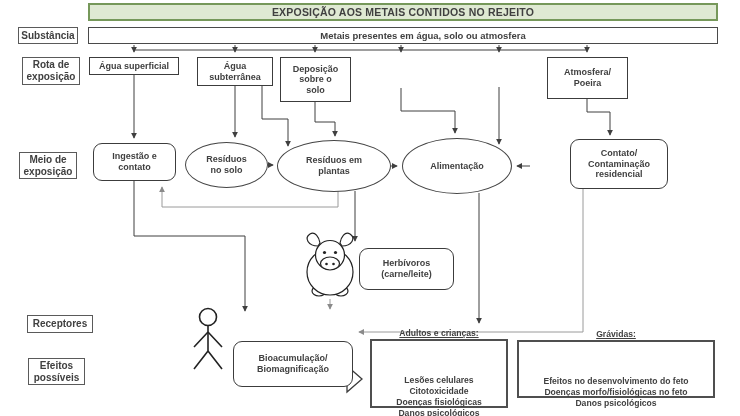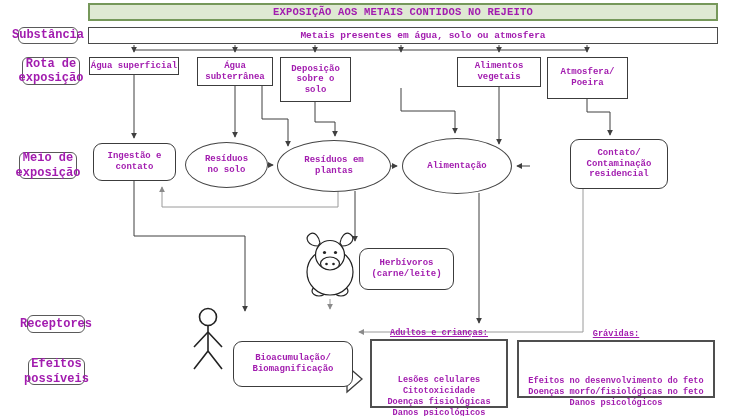--- a/index.html
+++ b/index.html
@@ -5,36 +5,36 @@
   :root{
     --title-fill:#dfe9d3;
     --title-border:#76985a;
     --line-dark:#3f3f3f;
     --line-gray:#9a9a9a;
     --box-border:#3c3c3c;
   }
   html,body{margin:0;padding:0;background:#ffffff;}
   .canvas{
     position:relative;width:740px;height:416px;background:#fff;overflow:hidden;
-    font-family:Liberation Mono, monospace;
-    color:#a21caf;
+    font-family:Liberation Sans, sans-serif;
+    color:#404040;
   }
   .abs{position:absolute;box-sizing:border-box;}
   .connector-layer{position:absolute;left:0;top:0;}
   .box{
     display:flex;align-items:center;justify-content:center;text-align:center;
     background:#fff;border:1px solid var(--box-border);
     font-weight:bold;line-height:1.18;white-space:pre-line;
   }
   .title-box{
     background:var(--title-fill);border:2px solid var(--title-border);
     font-size:10.5px;letter-spacing:.2px;
   }
   .bar{font-size:9.5px;border-color:#4a4a4a;}
-  .stage{font-size:12px;border-color:#5a5a5a;border-radius:6px;}
+  .stage{font-size:10px;border-color:#5a5a5a;}
   .route{font-size:9px;}
   .ellipse{border-radius:50%;font-size:9px;border-color:#454545;}
   .rounded{border-radius:9px;border-width:1.5px;font-size:9px;}
   .effects{
     border:2px solid #4f4f4f;font-weight:bold;text-align:center;
     display:flex;flex-direction:column;align-items:center;justify-content:center;
     font-size:8.6px;line-height:1.3;background:#fff;gap:36px;
   }
   .effects .hdr{text-decoration:underline;}
   .effects .items{white-space:pre-line;}
@@ -114,32 +114,30 @@
   </svg>
 
   <div class="abs box title-box" style="left:88px;top:3px;width:630px;height:18px;">EXPOSIÇÃO AOS METAIS CONTIDOS NO REJEITO</div>
   <div class="abs box bar" style="left:88px;top:27px;width:630px;height:17px;padding-left:40px;">Metais presentes em água, solo ou atmosfera</div>
 
   <div class="abs box stage" style="left:18px;top:27px;width:60px;height:17px;">Substância</div>
   <div class="abs box stage" style="left:22px;top:57px;width:58px;height:28px;">Rota de
 exposição</div>
   <div class="abs box stage" style="left:19px;top:152px;width:58px;height:27px;">Meio de
 exposição</div>
-  <div class="abs box stage" style="left:27px;top:315px;width:58px;height:18px;">Receptores</div>
+  <div class="abs box stage" style="left:27px;top:315px;width:66px;height:18px;">Receptores</div>
   <div class="abs box stage" style="left:28px;top:358px;width:57px;height:27px;">Efeitos
 possíveis</div>
 
   <div class="abs box route" style="left:197px;top:57px;width:76px;height:29px;">Água
 subterrânea</div>
   <div class="abs box route" style="left:89px;top:57px;width:90px;height:18px;">Água superficial</div>
   <div class="abs box route" style="left:280px;top:57px;width:71px;height:45px;">Deposição
 sobre o
 solo</div>
-  <div class="abs box route" style="left:457px;top:57px;width:84px;height:30px;">Alimentos
-vegetais</div>
   <div class="abs box route" style="left:547px;top:57px;width:81px;height:42px;">Atmosfera/
 Poeira</div>
 
   <div class="abs box rounded" style="left:93px;top:143px;width:83px;height:38px;">Ingestão e
 contato</div>
   <div class="abs box ellipse" style="left:185px;top:142px;width:83px;height:46px;">Resíduos
 no solo</div>
   <div class="abs box ellipse" style="left:277px;top:140px;width:114px;height:52px;">Resíduos em
 plantas</div>
   <div class="abs box ellipse" style="left:402px;top:138px;width:110px;height:56px;">Alimentação</div>

